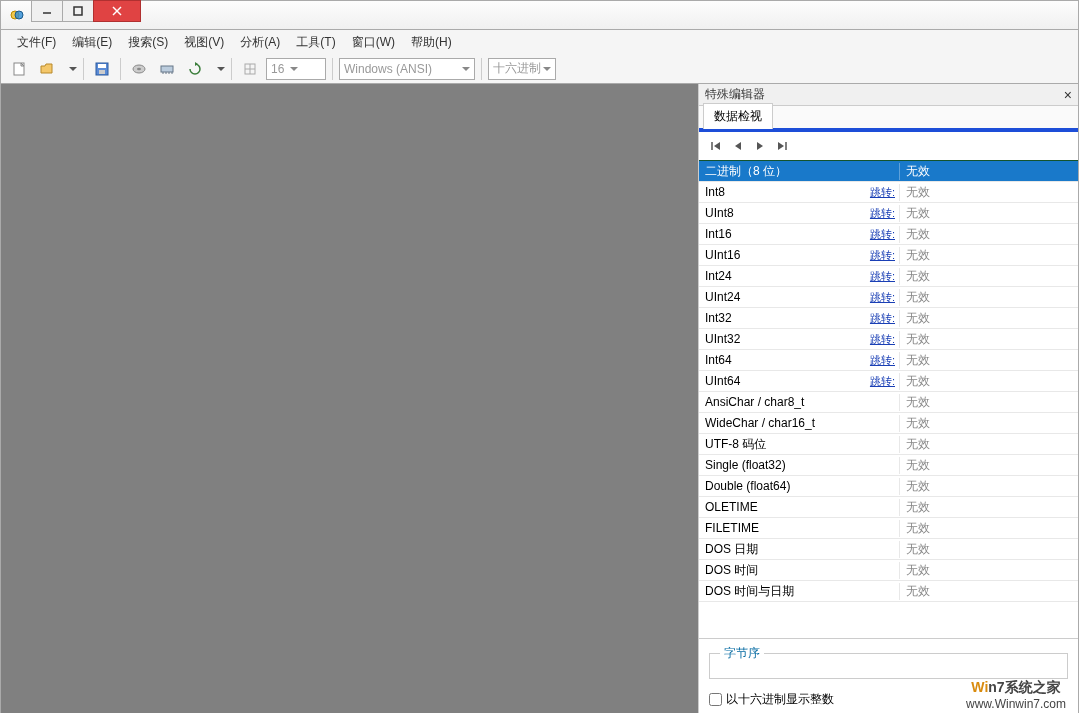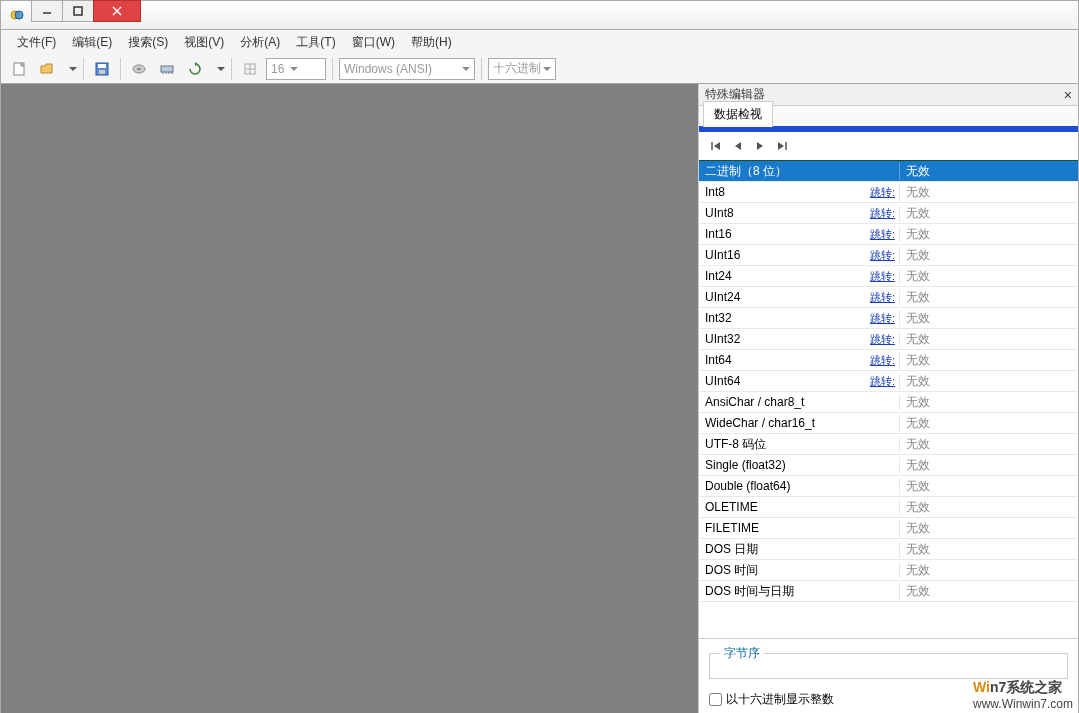--- a/index.html
+++ b/index.html
@@ -28,21 +28,21 @@
 
 
 .main { display: flex; height: 630px; border-left: 1px solid #aaa; border-right: 1px solid #aaa; }
 .editor-area { flex: 1; background: #808080; }
 .inspector { width: 380px; background: #fff; border-left: 1px solid #ccc; display: flex; flex-direction: column; }
 
 .inspector-header { height: 22px; background: #f0f0f0; border-bottom: 1px solid #ccc; display: flex; align-items: center; padding: 0 6px; }
 .inspector-header .title { flex: 1; color: #333; }
 .inspector-header .close-x { cursor: pointer; color: #333; font-size: 14px; }
 
-.tabstrip { height: 26px; display: flex; align-items: flex-end; border-bottom: 6px solid #1d4ed8; padding-left: 4px; background: #fafafa; }
+.tabstrip { height: 26px; display: flex; align-items: flex-end; border-bottom: 4px solid #1d4ed8; padding-left: 4px; background: #fafafa; }
 .tab { border: 1px solid #ccc; border-bottom: none; padding: 4px 10px; background: #fff; position: relative; top: 1px; }
 
 .nav-btns { height: 28px; display: flex; align-items: center; padding: 0 8px; gap: 4px; }
 .nav-btn { width: 18px; height: 18px; display: flex; align-items: center; justify-content: center; color: #555; }
 
 .data-table { flex: 1; overflow-y: scroll; border-top: 1px solid #14532d; }
 .data-row { display: flex; height: 21px; align-items: center; border-bottom: 1px solid #e8e8e8; }
 .data-row.selected { background: #1979ca; color: #fff; }
 .col-name { width: 170px; padding-left: 6px; display: flex; align-items: center; overflow: hidden; white-space: nowrap; }
 .col-jump { width: 30px; text-align: right; padding-right: 4px; }
@@ -58,21 +58,21 @@
 
 .hex-check { padding: 6px 10px; display: flex; align-items: center; gap: 4px; }
 
 
 .data-table::-webkit-scrollbar { width: 16px; }
 .data-table::-webkit-scrollbar-track { background: #f0f0f0; border-left: 1px solid #ddd; }
 .data-table::-webkit-scrollbar-thumb { background: #c8c8c8; border: 1px solid #aaa; }
 .data-table::-webkit-scrollbar-button { height: 16px; background: #e8e8e8; border: 1px solid #aaa; }
 
 
-.watermark { position: absolute; right: 6px; bottom: 2px; font-size: 12px; color: #444; text-align: left; pointer-events: none; }
+.watermark { position: absolute; right: 13px; bottom: 2px; font-size: 12px; color: #444; text-align: center; pointer-events: none; }
 .watermark .line1 { font-weight: bold; font-size: 14px; }
 .watermark .w7 { color: #d98b0e; }
 </style>
 </head>
 <body>
 
 <div class="titlebar">
   <span class="app-icon">
     <svg width="14" height="14" viewBox="0 0 14 14">
         <circle cx="5" cy="7" r="4" fill="#f2c94c" stroke="#b88a00"></circle>

